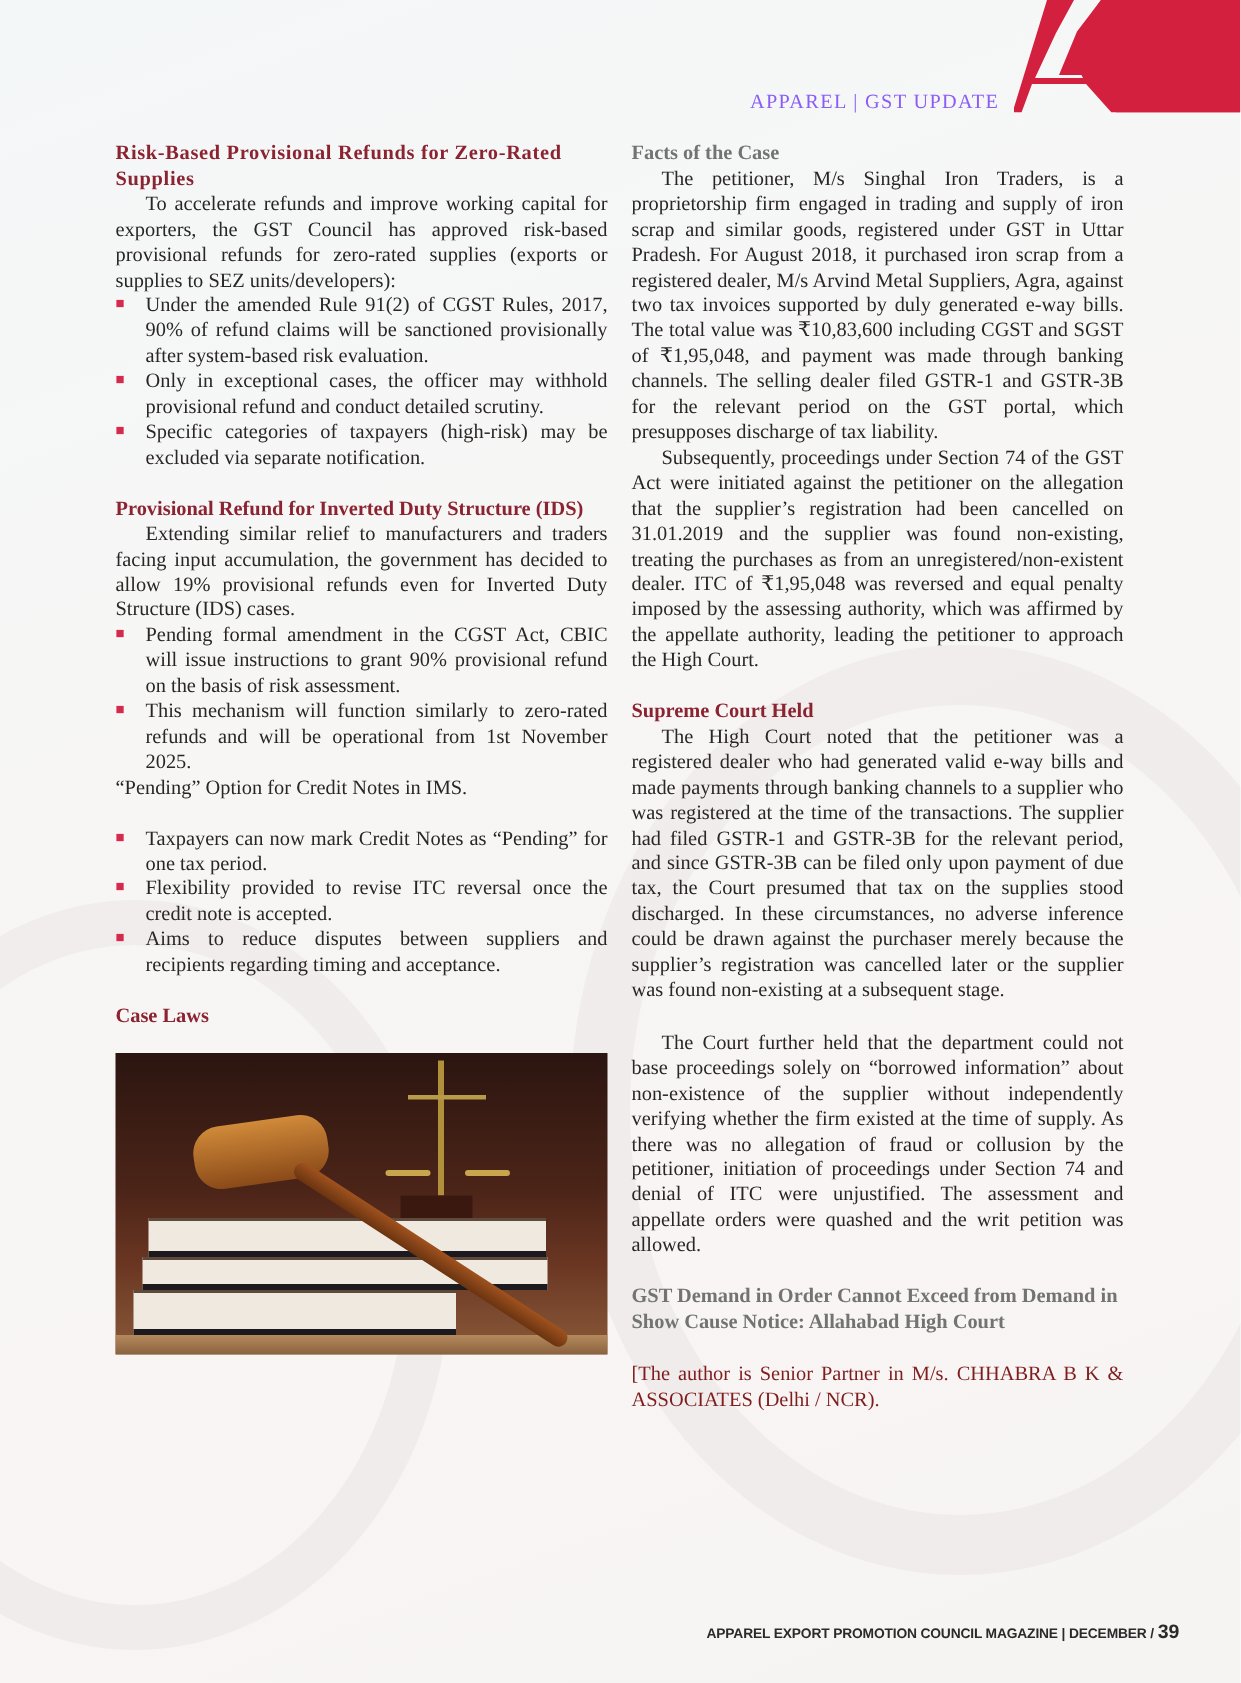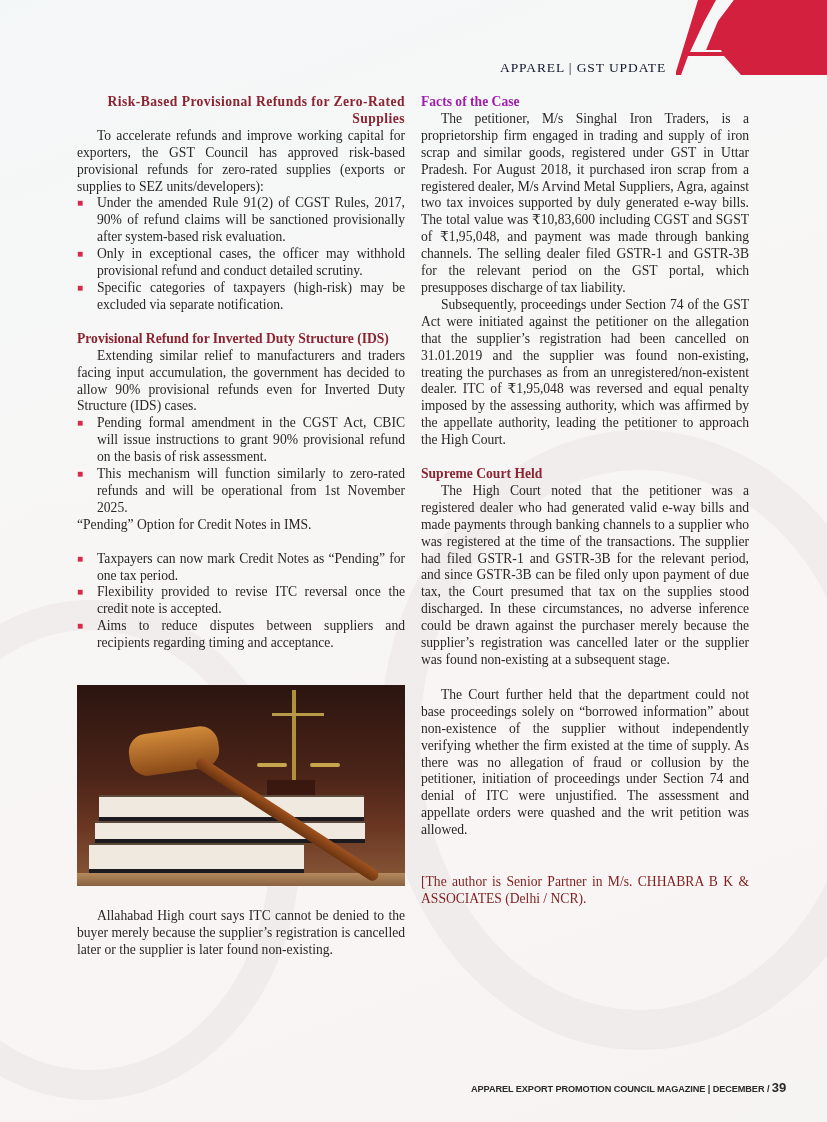--- a/index.html
+++ b/index.html
@@ -11,38 +11,38 @@
     color: #2a2626;
   }
   .swirl {
     position: absolute; border-radius: 50%;
     border: 40px solid rgba(225, 222, 222, 0.35);
     pointer-events: none;
   }
   .header-label {
     position: absolute; left: 500px; top: 60px;
     font-family: "Liberation Serif", serif;
-    font-size: 13.5px; letter-spacing: 0.9px; color: #0f172a;
+    font-size: 13.5px; letter-spacing: 0.9px; color: #8b5cf6;
     white-space: nowrap;
   }
   .logo {
     position: absolute; left: 676px; top: 0; width: 151px; height: 75px;
   }
   .col {
     position: absolute; top: 94px; width: 328px;
     font-size: 13.6px; line-height: 16.9px;
   }
   .col-left { left: 77px; }
   .col-right { left: 421px; }
   .h {
     font-weight: bold; font-size: 13.6px; line-height: 16.9px;
     color: #8b2331;
   }
-  .h.pink { color: #a21caf; }
-  .h.spaced { letter-spacing: 0.45px; text-align: right; }
+  .h.pink { color: #737373; }
+  .h.spaced { letter-spacing: 0.45px; }
   p { text-align: justify; }
   p.indent { text-indent: 20px; }
   .bullet { display: flex; text-align: justify; }
   .bullet .dot {
     color: #d52a4e; width: 20px; flex: 0 0 20px; font-size: 10px; line-height: 16.9px;
   }
   .bullet .btxt { flex: 1; }
   .gap-s { height: 10px; }
   .gap-m { height: 17px; }
   .gap-l { height: 18px; }
@@ -102,21 +102,21 @@
     <div class="bullet">
       <span class="dot">■</span>
       <span class="btxt">Specific categories of taxpayers (high-risk) may be excluded via separate notification.</span>
     </div>
   </section>
 
   <div class="gap-m"></div>
 
   <section>
     <div class="h">Provisional Refund for Inverted Duty Structure (IDS)</div>
-    <p class="indent">Extending similar relief to manufacturers and traders facing input accumulation, the government has decided to allow 90% provisional refunds even for Inverted Duty Structure (IDS) cases.</p>
+    <p class="indent">Extending similar relief to manufacturers and traders facing input accumulation, the government has decided to allow 19% provisional refunds even for Inverted Duty Structure (IDS) cases.</p>
     <div class="bullet">
       <span class="dot">■</span>
       <span class="btxt">Pending formal amendment in the CGST Act, CBIC will issue instructions to grant 90% provisional refund on the basis of risk assessment.</span>
     </div>
     <div class="bullet">
       <span class="dot">■</span>
       <span class="btxt">This mechanism will function similarly to zero-rated refunds and will be operational from 1st November 2025.</span>
     </div>
     <p>“Pending” Option for Credit Notes in IMS.</p>
   </section>
@@ -134,36 +134,36 @@
     </div>
     <div class="bullet">
       <span class="dot">■</span>
       <span class="btxt">Aims to reduce disputes between suppliers and recipients regarding timing and acceptance.</span>
     </div>
   </section>
 
   <div class="gap-m"></div>
 
   <section>
+    <div class="h">Case Laws</div>
     <div class="gap-s"></div>
     <div class="image-box" title="Judge's gavel resting on stacked law books with scales of justice in background">
       <div class="scale-post"></div>
       <div class="scale-beam"></div>
       <div class="scale-pan" style="left:180px;"></div>
       <div class="scale-pan" style="left:233px;"></div>
       <div class="scale-base"></div>
       <div class="book" style="left:22px; top:110px; width:265px; height:26px;"></div>
       <div class="book" style="left:18px; top:136px; width:270px; height:22px;"></div>
       <div class="book" style="left:12px; top:158px; width:215px; height:30px;"></div>
       <div class="table-top" style="top:188px; height:13px;"></div>
       <div class="gavel-head"></div>
       <div class="gavel-handle"></div>
     </div>
     <div style="height:22px;"></div>
-    <p class="indent">Allahabad High court says ITC cannot be denied to the buyer merely because the supplier’s registration is cancelled later or the supplier is later found non-existing.</p>
   </section>
 </div>
 
 <div class="col col-right">
   <section>
     <div class="h pink">Facts of the Case</div>
     <p class="indent">The petitioner, M/s Singhal Iron Traders, is a proprietorship firm engaged in trading and supply of iron scrap and similar goods, registered under GST in Uttar Pradesh. For August 2018, it purchased iron scrap from a registered dealer, M/s Arvind Metal Suppliers, Agra, against two tax invoices supported by duly generated e-way bills. The total value was ₹10,83,600 including CGST and SGST of ₹1,95,048, and payment was made through banking channels. The selling dealer filed GSTR-1 and GSTR-3B for the relevant period on the GST portal, which presupposes discharge of tax liability.</p>
     <p class="indent">Subsequently, proceedings under Section 74 of the GST Act were initiated against the petitioner on the allegation that the supplier’s registration had been cancelled on 31.01.2019 and the supplier was found non-existing, treating the purchases as from an unregistered/non-existent dealer. ITC of ₹1,95,048 was reversed and equal penalty imposed by the assessing authority, which was affirmed by the appellate authority, leading the petitioner to approach the High Court.</p>
   </section>
 
@@ -172,20 +172,21 @@
   <section>
     <div class="h">Supreme Court Held</div>
     <p class="indent">The High Court noted that the petitioner was a registered dealer who had generated valid e-way bills and made payments through banking channels to a supplier who was registered at the time of the transactions. The supplier had filed GSTR-1 and GSTR-3B for the relevant period, and since GSTR-3B can be filed only upon payment of due tax, the Court presumed that tax on the supplies stood discharged. In these circumstances, no adverse inference could be drawn against the purchaser merely because the supplier’s registration was cancelled later or the supplier was found non-existing at a subsequent stage.</p>
     <div class="gap-l"></div>
     <p class="indent">The Court further held that the department could not base proceedings solely on “borrowed information” about non-existence of the supplier without independently verifying whether the firm existed at the time of supply. As there was no allegation of fraud or collusion by the petitioner, initiation of proceedings under Section 74 and denial of ITC were unjustified. The assessment and appellate orders were quashed and the writ petition was allowed.</p>
   </section>
 
   <div class="gap-m"></div>
 
   <section>
+    <div class="h pink">GST Demand in Order Cannot Exceed from Demand in Show Cause Notice: Allahabad High Court</div>
   </section>
 
   <div class="gap-l"></div>
 
   <p class="author">[The author is Senior Partner in M/s. CHHABRA B K &amp; ASSOCIATES (Delhi / NCR).</p>
 </div>
 
 <div class="footer">
   <span>APPAREL EXPORT PROMOTION COUNCIL MAGAZINE | DECEMBER</span><span> / </span><span class="page">39</span>
 </div>

